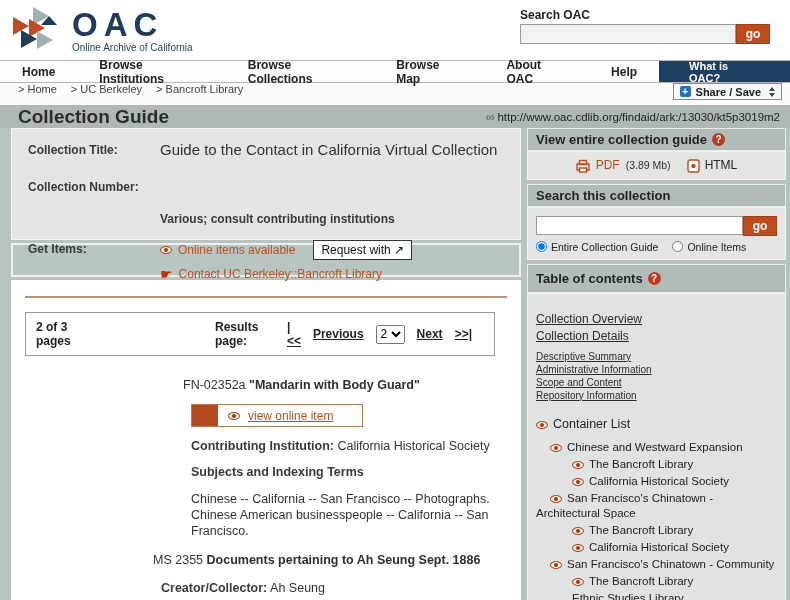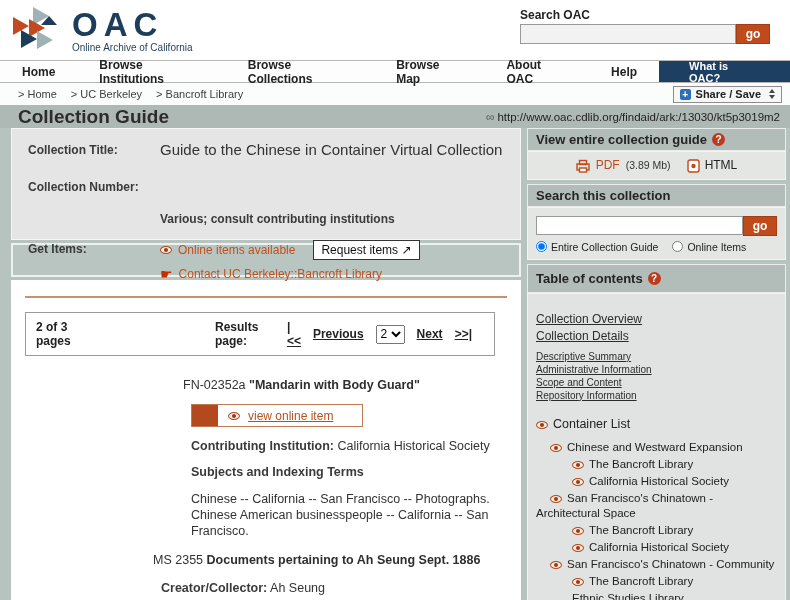--- a/index.html
+++ b/index.html
@@ -23,21 +23,21 @@
   .search-row { display:flex; }
   .search-row input { flex:1; height:20px; border:1px solid #9a9a9a; background:#f2f2f2; padding:0 4px; font-size:12px; }
   .go-btn { width:34px; height:20px; background:#bf4a1c; color:#fff; font-weight:bold; font-size:12px; border:1px solid #a33d14; cursor:pointer; line-height:18px; }
 
   
   .main-nav { background:#fdfdfd; border-top:1px solid #b7b7b7; border-bottom:1px solid #b7b7b7; height:23px; display:flex; align-items:stretch; }
   .nav-item { display:flex; align-items:center; padding:0 22px; font-weight:bold; font-size:12px; color:#222; cursor:pointer; }
   .whatisoac { margin-left:auto; background:#1c3f62; color:#fff; font-weight:bold; font-size:11px; display:flex; align-items:center; padding:0 30px; cursor:pointer; }
 
   
-  .crumb-row { background:#fbfcfc; height:22px; display:flex; align-items:center; padding:0 8px 0 18px; }
+  .crumb-row { background:#fbfcfc; height:22px; display:flex; padding:0 8px 0 18px; }
   .crumb { font-size:11px; color:#3e3e3e; margin-right:14px; }
   .crumb a { color:#3e3e3e; }
   .share-btn { margin-left:auto; display:flex; align-items:center; gap:5px; border:1px solid #8d8d8d; background:#f7f7f7; height:17px; padding:0 6px; font-size:11px; font-weight:bold; color:#222; cursor:pointer; }
   .share-plus { width:11px; height:11px; background:#2a6fb8; color:#fff; font-size:10px; font-weight:bold; text-align:center; line-height:11px; border-radius:2px; }
   .spinner { display:flex; flex-direction:column; gap:2px; margin-left:3px; }
   .spinner i { width:0; height:0; border-left:3px solid transparent; border-right:3px solid transparent; }
   .spinner .up { border-bottom:4px solid #444; }
   .spinner .dn { border-top:4px solid #444; }
 
   
@@ -192,33 +192,33 @@
     <span class="link-glyph">∞</span><a>http://www.oac.cdlib.org/findaid/ark:/13030/kt5p3019m2</a>
   </span>
 </div>
 
 <div class="cols">
 
   <div class="left-col">
     <div class="overview">
       <div class="ov-row">
         <div class="ov-label">Collection Title:</div>
-        <div class="ov-title">Guide to the Chinese in Container Virtual Collection</div>
+        <div class="ov-title">Guide to the Contact in California Virtual Collection</div>
       </div>
       <div class="ov-row" style="margin-top:20px;">
         <div class="ov-label">Collection Number:</div>
         <div class="ov-bold">Various; consult contributing institutions</div>
       </div>
       <div class="ov-row">
         <div class="ov-label">Get Items:</div>
         <div class="getitems-col">
           <div class="gi-line">
             <span class="eye"></span>
             <a class="orange-link">Online items available</a>
-            <button class="request-btn">Request items ↗</button>
+            <button class="request-btn">Request with ↗</button>
           </div>
           <div class="gi-line">
             <span class="contact-icon">☛</span>
             <a class="orange-link">Contact UC Berkeley::Bancroft Library</a>
           </div>
         </div>
       </div>
     </div>
 
     <div class="band"></div>

